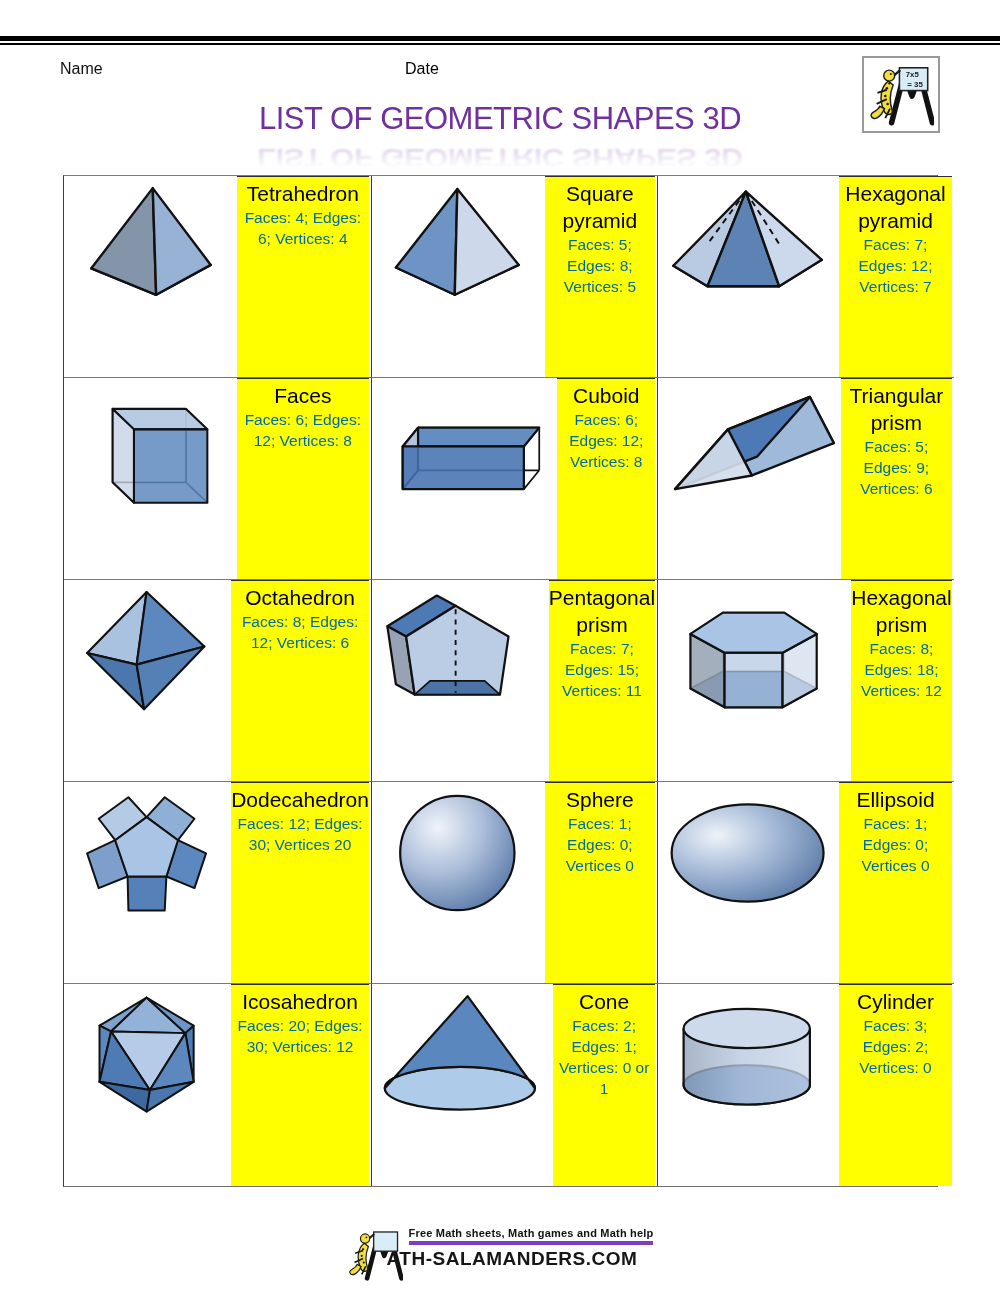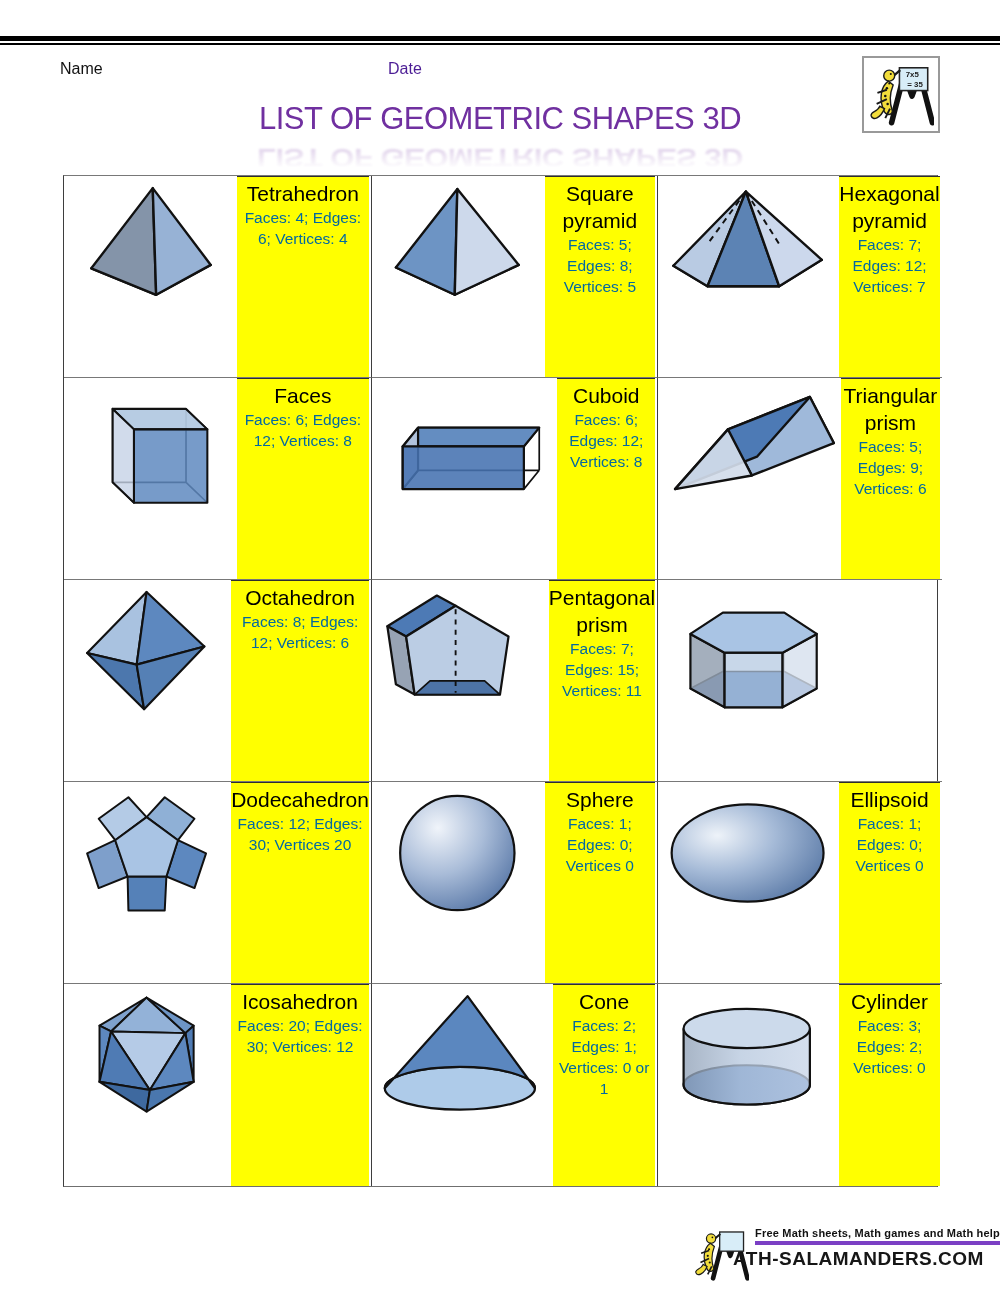--- a/index.html
+++ b/index.html
@@ -3,21 +3,21 @@
 <meta charset="utf-8">
 <style>
   html,body{margin:0;padding:0}
   body{
     width:1000px;height:1294px;background:#ffffff;position:relative;overflow:hidden;
     font-family:"Liberation Sans",sans-serif;
   }
   .rule-thick{position:absolute;top:36px;left:0;width:1000px;height:5px;background:#000}
   .rule-thin{position:absolute;top:43px;left:0;width:1000px;height:2px;background:#000}
   .name-label{position:absolute;left:60px;top:60px;font-size:16px;color:#111}
-  .date-label{position:absolute;left:388px;top:60px;font-size:16px;color:#4c1d95}
+  .date-label{position:absolute;left:405px;top:60px;font-size:16px;color:#000000}
   .logo-box{
     position:absolute;left:862px;top:56px;width:78px;height:77px;border:2px solid #999;
     box-sizing:border-box;background:#fff;display:flex;align-items:center;justify-content:center;
   }
   .logo-box svg{width:66px;height:63px}
   .page-title{
     position:absolute;top:101px;left:0;width:100%;margin:0;text-align:center;
     font-size:31px;font-weight:normal;color:#7030a0;letter-spacing:-.5px;line-height:36px;
   }
   .title-reflection{
@@ -34,21 +34,21 @@
     background:#fff;
   }
   .cell{border-right:1.6px solid #3e3e3e;border-bottom:1px solid #787878;box-sizing:border-box;display:flex;}
   .cell:nth-child(3n){border-right:none}
   .cell:nth-last-child(-n+3){border-bottom:none}
   .shape-img{height:141px;display:flex;align-items:center;justify-content:center}
   .shape-img svg{height:128px;width:auto;display:block}
   .label{flex:1;background:#ffff00;border-top:1.3px solid #2e2e2e;margin:0 2px;text-align:center;box-sizing:border-box;overflow:hidden}
   .shape-name{font-size:21px;color:#000;margin-top:3px;line-height:27px}
   .shape-stats{font-size:15.5px;color:#0369a1;line-height:21px}
-  .footer{position:absolute;top:1226px;left:0;width:100%;display:flex;justify-content:flex-end;align-items:flex-start}
+  .footer{position:absolute;top:1226px;left:0;width:100%;display:flex;justify-content:center;align-items:flex-start}
   .f-svg{width:56px;height:53px;margin-top:2px;flex:none}
   .f-col{margin-left:-16px}
   .f-tagline{font-size:11px;font-weight:bold;color:#111;padding-left:22px;letter-spacing:.2px;line-height:14px}
   .f-rule{height:3.5px;background:#7b3fc4;margin:1px 0 2px 22px}
   .f-site{font-size:19px;font-weight:bold;color:#161616;letter-spacing:.5px;line-height:24px}
 </style>
 </head>
 <body>
 
 <div class="rule-thick"></div>
@@ -219,20 +219,24 @@
           <g stroke="#111" stroke-width="2.6" stroke-linejoin="round">
             <polygon points="38,119 78,141 146,141 186,119 148,99 76,99" fill="#4a76b4" stroke-width="2"></polygon>
             <path d="M76,35 L76,99 M148,35 L148,99" stroke-width="1.8" opacity="0.5" fill="none"></path>
             <polygon points="38,55 38,119 78,141 78,77" fill="#94a1b2" fill-opacity="0.85"></polygon>
             <polygon points="78,77 78,141 146,141 146,77" fill="#b3c7e0" fill-opacity="0.72"></polygon>
             <polygon points="146,77 146,141 186,119 186,55" fill="#d6e0ee" fill-opacity="0.8"></polygon>
             <polygon points="38,55 76,30 148,30 186,55 146,77 78,77" fill="#a9c4e4"></polygon>
           </g>
         </svg>
       </div>
+    <div class="label">
+      <div class="shape-name">Hexagonal prism</div>
+      <div class="shape-stats">Faces: 8; Edges: 18; Vertices: 12</div>
+    </div>
   </div>
     <div class="cell">
     <div class="shape-img">
         <svg viewBox="0 0 200 155">
           <g stroke="#111" stroke-width="2.4" stroke-linejoin="round">
             <polygon points="62,62 100,34 78,10 42,36" fill="#b4cbe6"></polygon>
             <polygon points="100,34 138,62 158,36 122,10" fill="#8fb0d6"></polygon>
             <polygon points="138,62 124,106 158,120 172,78" fill="#5d88bf"></polygon>
             <polygon points="77,106 124,106 122,147 78,147" fill="#5581b8"></polygon>
             <polygon points="62,62 77,106 42,120 28,78" fill="#7e9fcb"></polygon>

